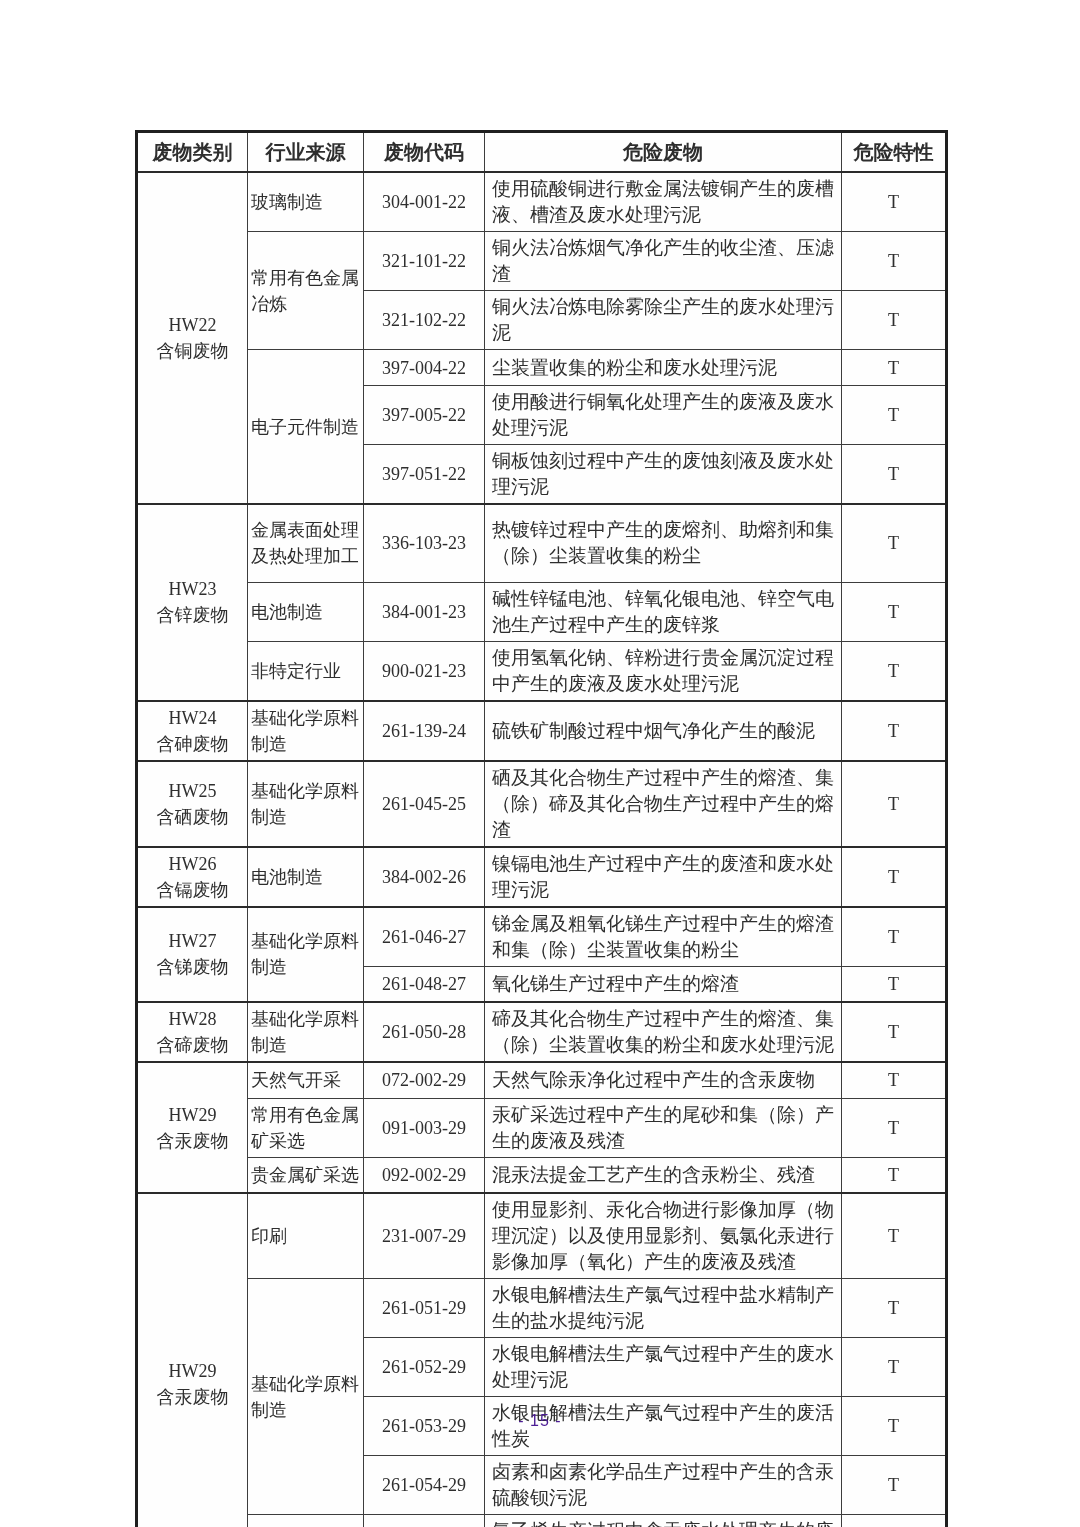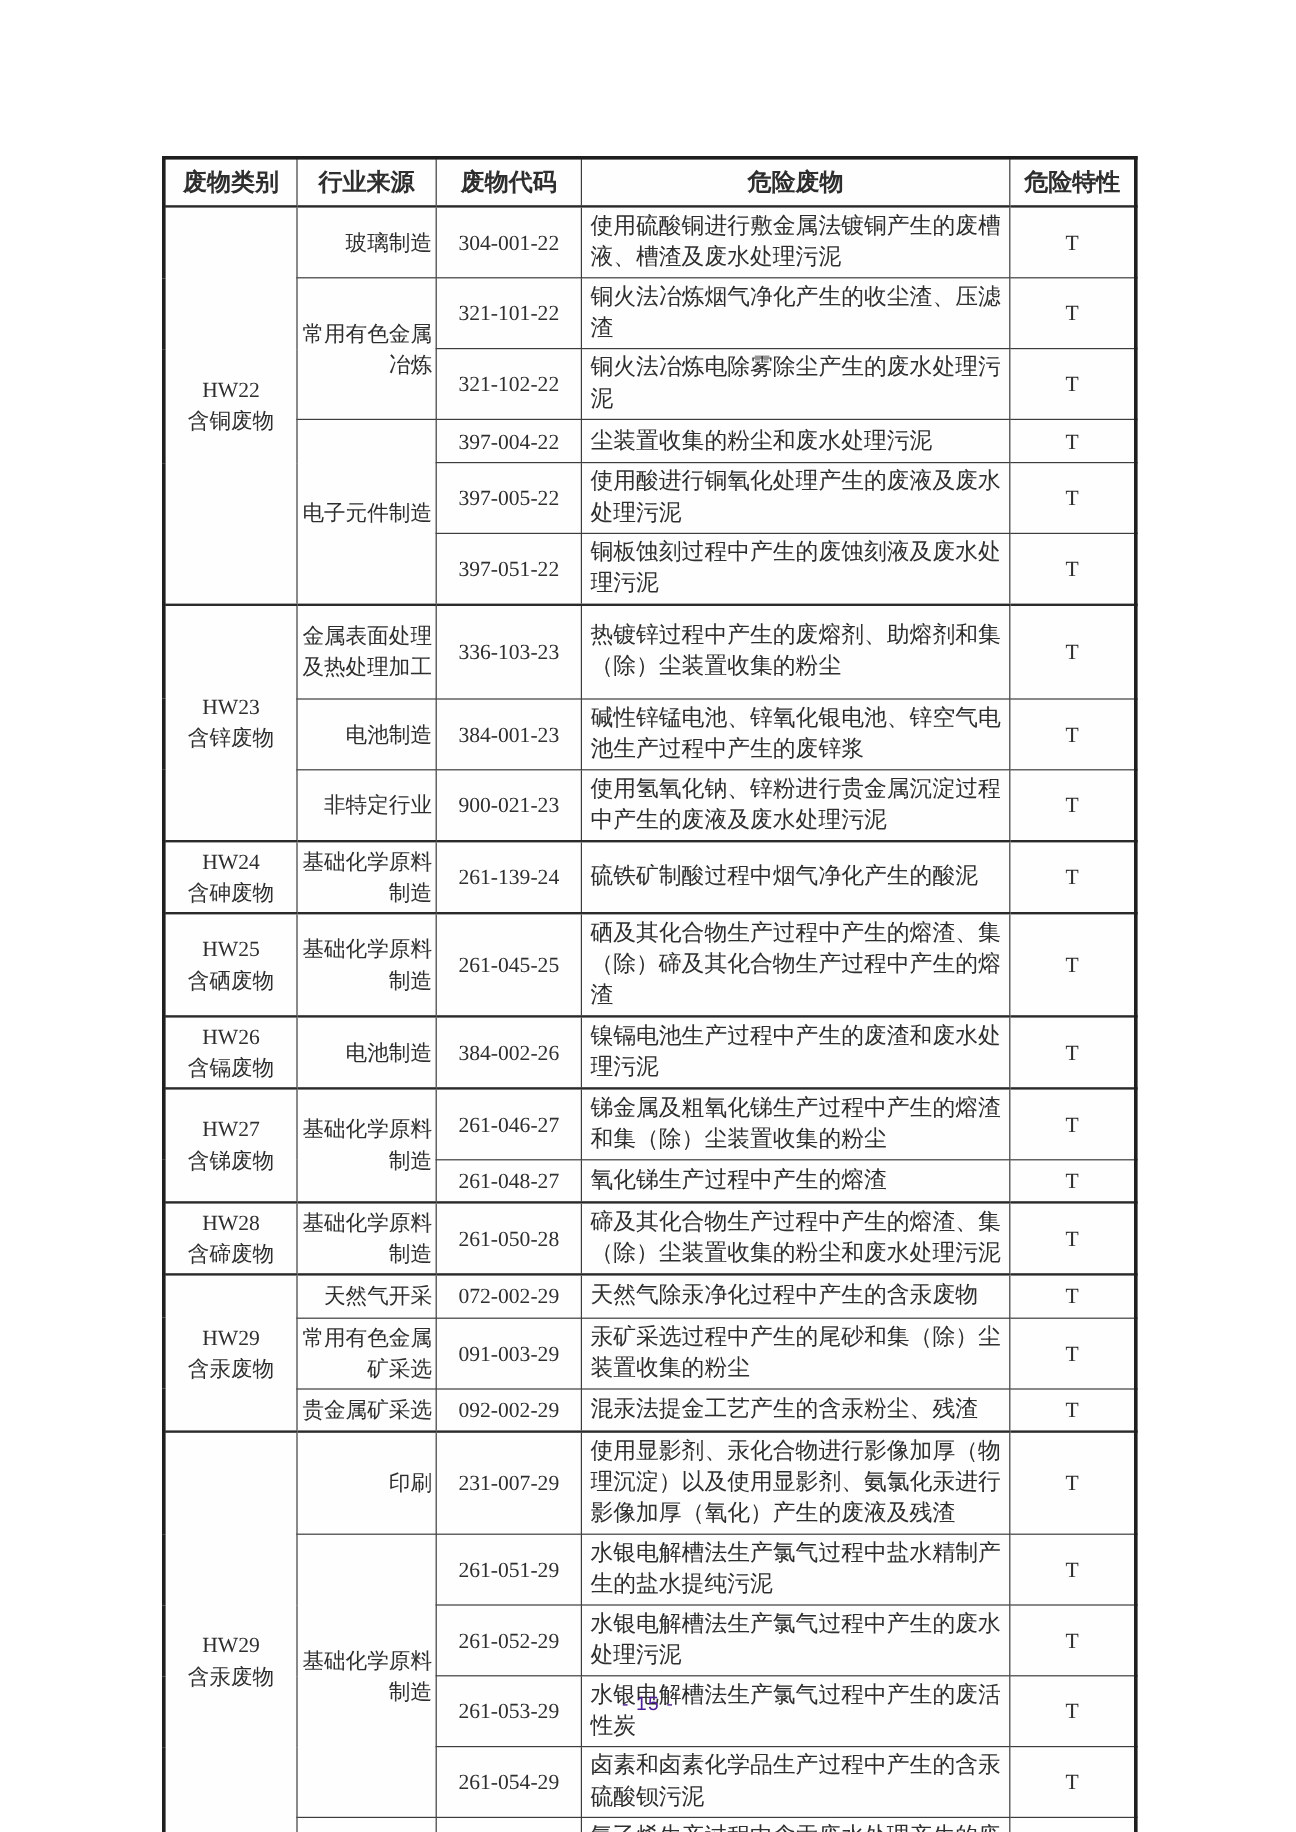--- a/index.html
+++ b/index.html
@@ -41,21 +41,21 @@
     border-bottom: 2px solid #2a2a2a;
     height: 34px;
     padding: 2px 0;
   }
   td.c-cat {
     text-align: center;
     font-size: 18px;
     margin-left: 32px;
   }
   td.c-src {
-    text-align: right;
+    text-align: left;
     font-size: 18px;
     padding: 3px 3px;
   }
   td.c-code {
     text-align: center;
     font-size: 18px;
     letter-spacing: 0px;
     white-space: nowrap;
   }
   td.c-desc {
@@ -236,21 +236,21 @@
         <div class="cat-name">含汞废物</div>
       </td>
       <td class="c-src">天然气开采</td>
       <td class="c-code">072-002-29</td>
       <td class="c-desc">天然气除汞净化过程中产生的含汞废物</td>
       <td class="c-haz">T</td>
     </tr>
     <tr class="h2">
       <td class="c-src">常用有色金属矿采选</td>
       <td class="c-code">091-003-29</td>
-      <td class="c-desc">汞矿采选过程中产生的尾砂和集（除）尘装置收集的粉尘</td>
+      <td class="c-desc">汞矿采选过程中产生的尾砂和集（除）产生的废液及残渣</td>
       <td class="c-haz">T</td>
     </tr>
     <tr class="h1">
       <td class="c-src">贵金属矿采选</td>
       <td class="c-code">092-002-29</td>
       <td class="c-desc">混汞法提金工艺产生的含汞粉尘、残渣</td>
       <td class="c-haz">T</td>
     </tr>
 
     <tr class="gs h3">

